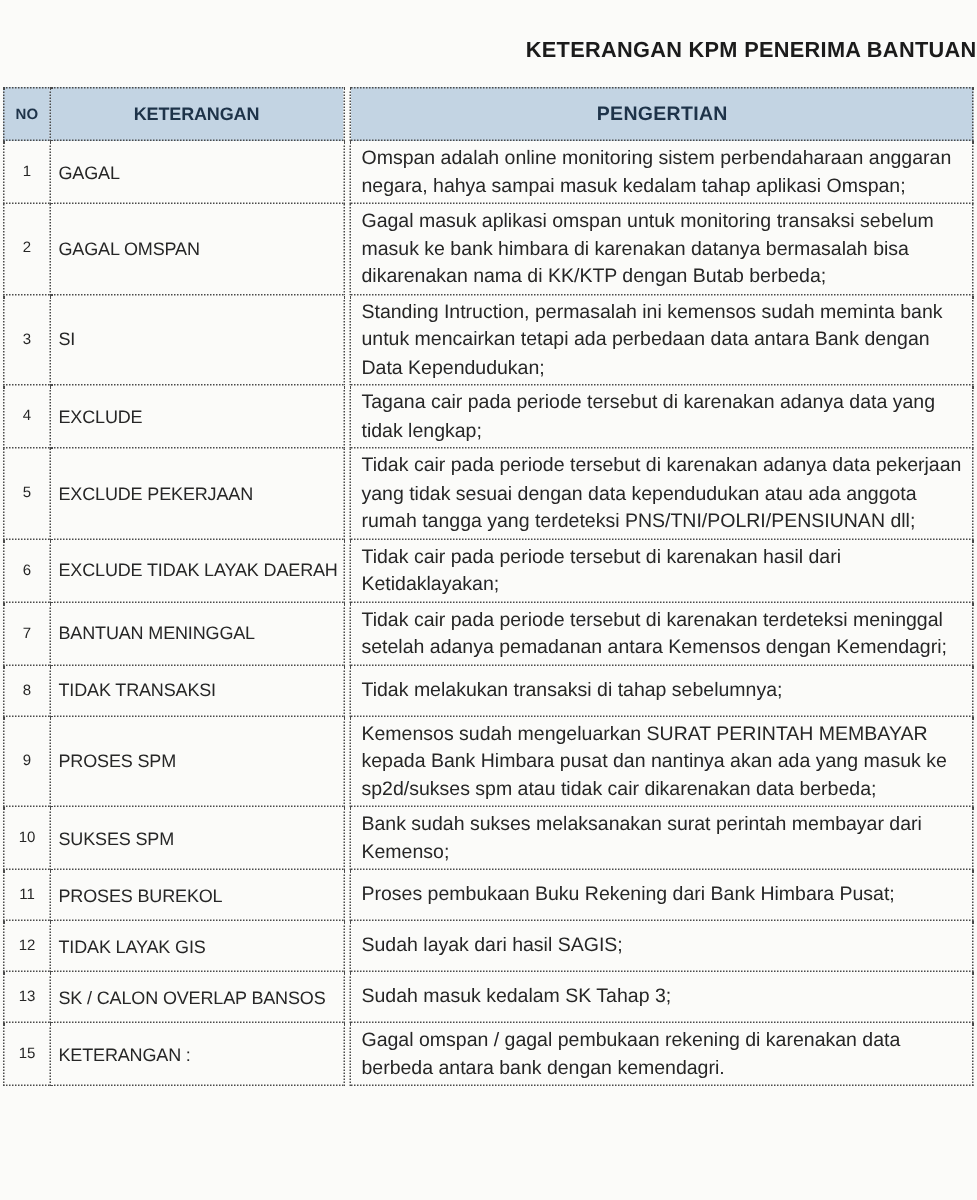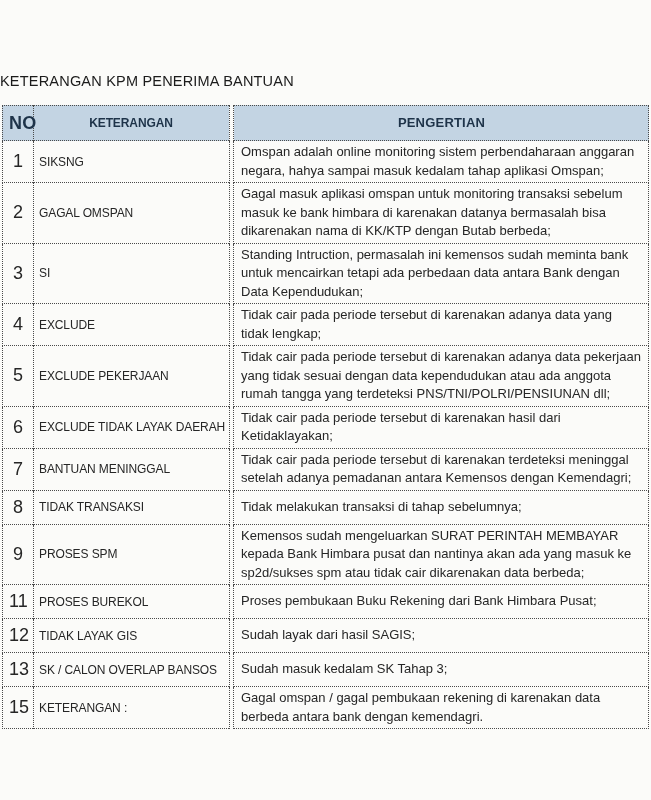--- a/index.html
+++ b/index.html
@@ -7,28 +7,27 @@
   body {
     width: 651px;
     height: 800px;
     background: #fbfbf9;
     font-family: "Liberation Sans", sans-serif;
     color: #262626;
     overflow: hidden;
   }
   .page { width: 651px; height: 800px; }
   .title-block {
-    text-align: left;
+    text-align: right;
     padding-top: 24px;
-    font-weight: normal;
+    font-weight: bold;
     font-size: 14.5px;
     line-height: 21px;
     color: #1b1b1b;
     letter-spacing: 0.2px;
-    margin-top: 47px;
   }
   table.main-table {
     border-collapse: separate;
     border-spacing: 0;
     table-layout: fixed;
     width: 647px;
     margin: 13px 2px 0 2px;
     font-size: 13px;
   }
   col.c-no   { width: 31px; }
@@ -53,21 +52,21 @@
     letter-spacing: 0.2px;
   }
   
   tbody td {
     border-bottom: 1px dotted #4a4a4a;
     height: 34px; 
   }
   .col-no {
     border-left: 1px dotted #4a4a4a;
     text-align: center;
-    font-size: 18px;
+    font-size: 10px;
   }
   .col-ket {
     border-left: 1px dotted #4a4a4a;
     font-size: 12px;
     letter-spacing: -0.1px;
     white-space: nowrap;
     padding-left: 5px;
   }
   .col-gap {
     border-left: 1px dotted #4a4a4a;
@@ -105,41 +104,41 @@
       <tr>
         <th class="col-no">NO</th>
         <th class="col-ket">KETERANGAN</th>
         <th class="col-gap"></th>
         <th class="col-peng">PENGERTIAN</th>
       </tr>
     </thead>
     <tbody id="rows">
         <tr>
           <td class="col-no">1</td>
-          <td class="col-ket">SIKSNG</td>
+          <td class="col-ket">GAGAL</td>
           <td class="col-gap"></td>
           <td class="col-peng">Omspan adalah online monitoring sistem perbendaharaan anggaran negara, hahya sampai masuk kedalam tahap aplikasi Omspan;</td>
         </tr>
         <tr>
           <td class="col-no">2</td>
           <td class="col-ket">GAGAL OMSPAN</td>
           <td class="col-gap"></td>
           <td class="col-peng">Gagal masuk aplikasi omspan untuk monitoring transaksi sebelum masuk ke bank himbara di karenakan datanya bermasalah bisa dikarenakan nama di KK/KTP dengan Butab berbeda;</td>
         </tr>
         <tr>
           <td class="col-no">3</td>
           <td class="col-ket">SI</td>
           <td class="col-gap"></td>
           <td class="col-peng">Standing Intruction, permasalah ini kemensos sudah meminta bank untuk mencairkan tetapi ada perbedaan data antara Bank dengan Data Kependudukan;</td>
         </tr>
         <tr>
           <td class="col-no">4</td>
           <td class="col-ket">EXCLUDE</td>
           <td class="col-gap"></td>
-          <td class="col-peng">Tidak cair pada periode tersebut di karenakan adanya data yang tidak lengkap;</td>
+          <td class="col-peng">Tagana cair pada periode tersebut di karenakan adanya data yang tidak lengkap;</td>
         </tr>
         <tr>
           <td class="col-no">5</td>
           <td class="col-ket">EXCLUDE PEKERJAAN</td>
           <td class="col-gap"></td>
           <td class="col-peng">Tidak cair pada periode tersebut di karenakan adanya data pekerjaan yang tidak sesuai dengan data kependudukan atau ada anggota rumah tangga yang terdeteksi PNS/TNI/POLRI/PENSIUNAN dll;</td>
         </tr>
         <tr>
           <td class="col-no">6</td>
           <td class="col-ket">EXCLUDE TIDAK LAYAK DAERAH</td>
@@ -158,20 +157,26 @@
           <td class="col-gap"></td>
           <td class="col-peng">Tidak melakukan transaksi di tahap sebelumnya;</td>
         </tr>
         <tr>
           <td class="col-no">9</td>
           <td class="col-ket">PROSES SPM</td>
           <td class="col-gap"></td>
           <td class="col-peng">Kemensos sudah mengeluarkan SURAT PERINTAH MEMBAYAR kepada Bank Himbara pusat dan nantinya akan ada yang masuk ke sp2d/sukses spm atau tidak cair dikarenakan data berbeda;</td>
         </tr>
         <tr>
+          <td class="col-no">10</td>
+          <td class="col-ket">SUKSES SPM</td>
+          <td class="col-gap"></td>
+          <td class="col-peng">Bank sudah sukses melaksanakan surat perintah membayar dari Kemenso;</td>
+        </tr>
+        <tr>
           <td class="col-no">11</td>
           <td class="col-ket">PROSES BUREKOL</td>
           <td class="col-gap"></td>
           <td class="col-peng">Proses pembukaan Buku Rekening dari Bank Himbara Pusat;</td>
         </tr>
         <tr>
           <td class="col-no">12</td>
           <td class="col-ket">TIDAK LAYAK GIS</td>
           <td class="col-gap"></td>
           <td class="col-peng">Sudah layak dari hasil SAGIS;</td>

